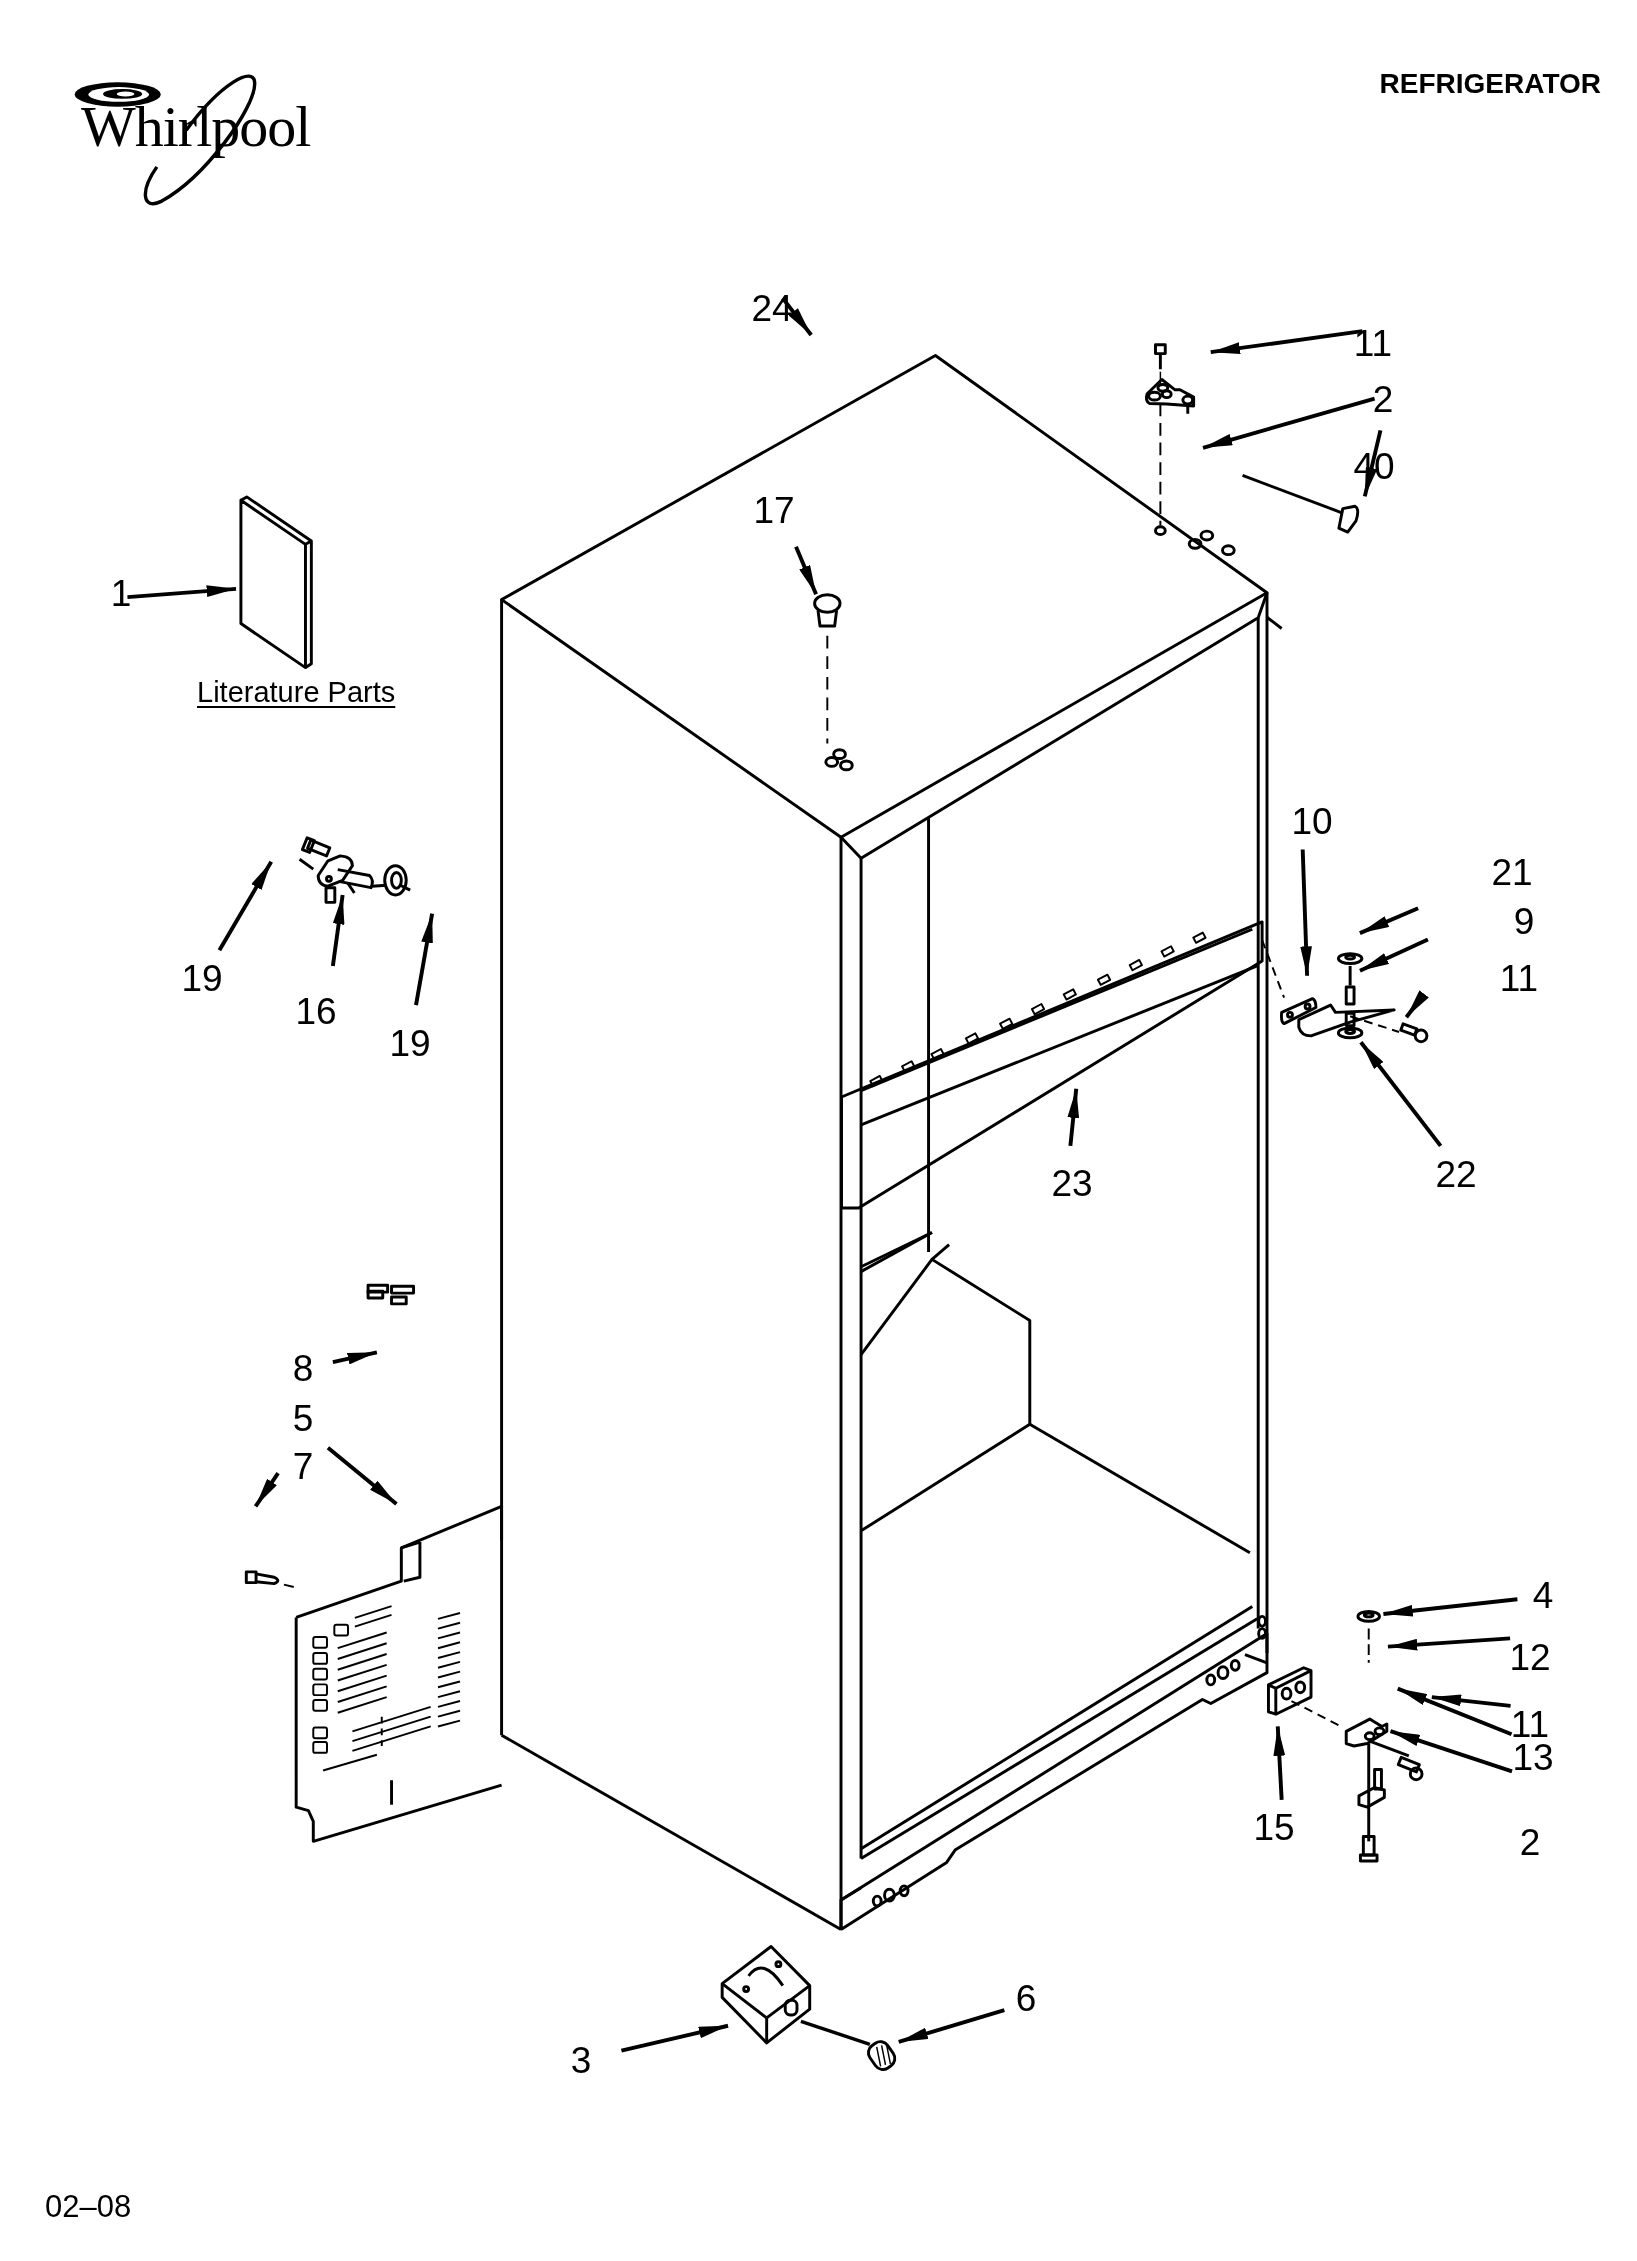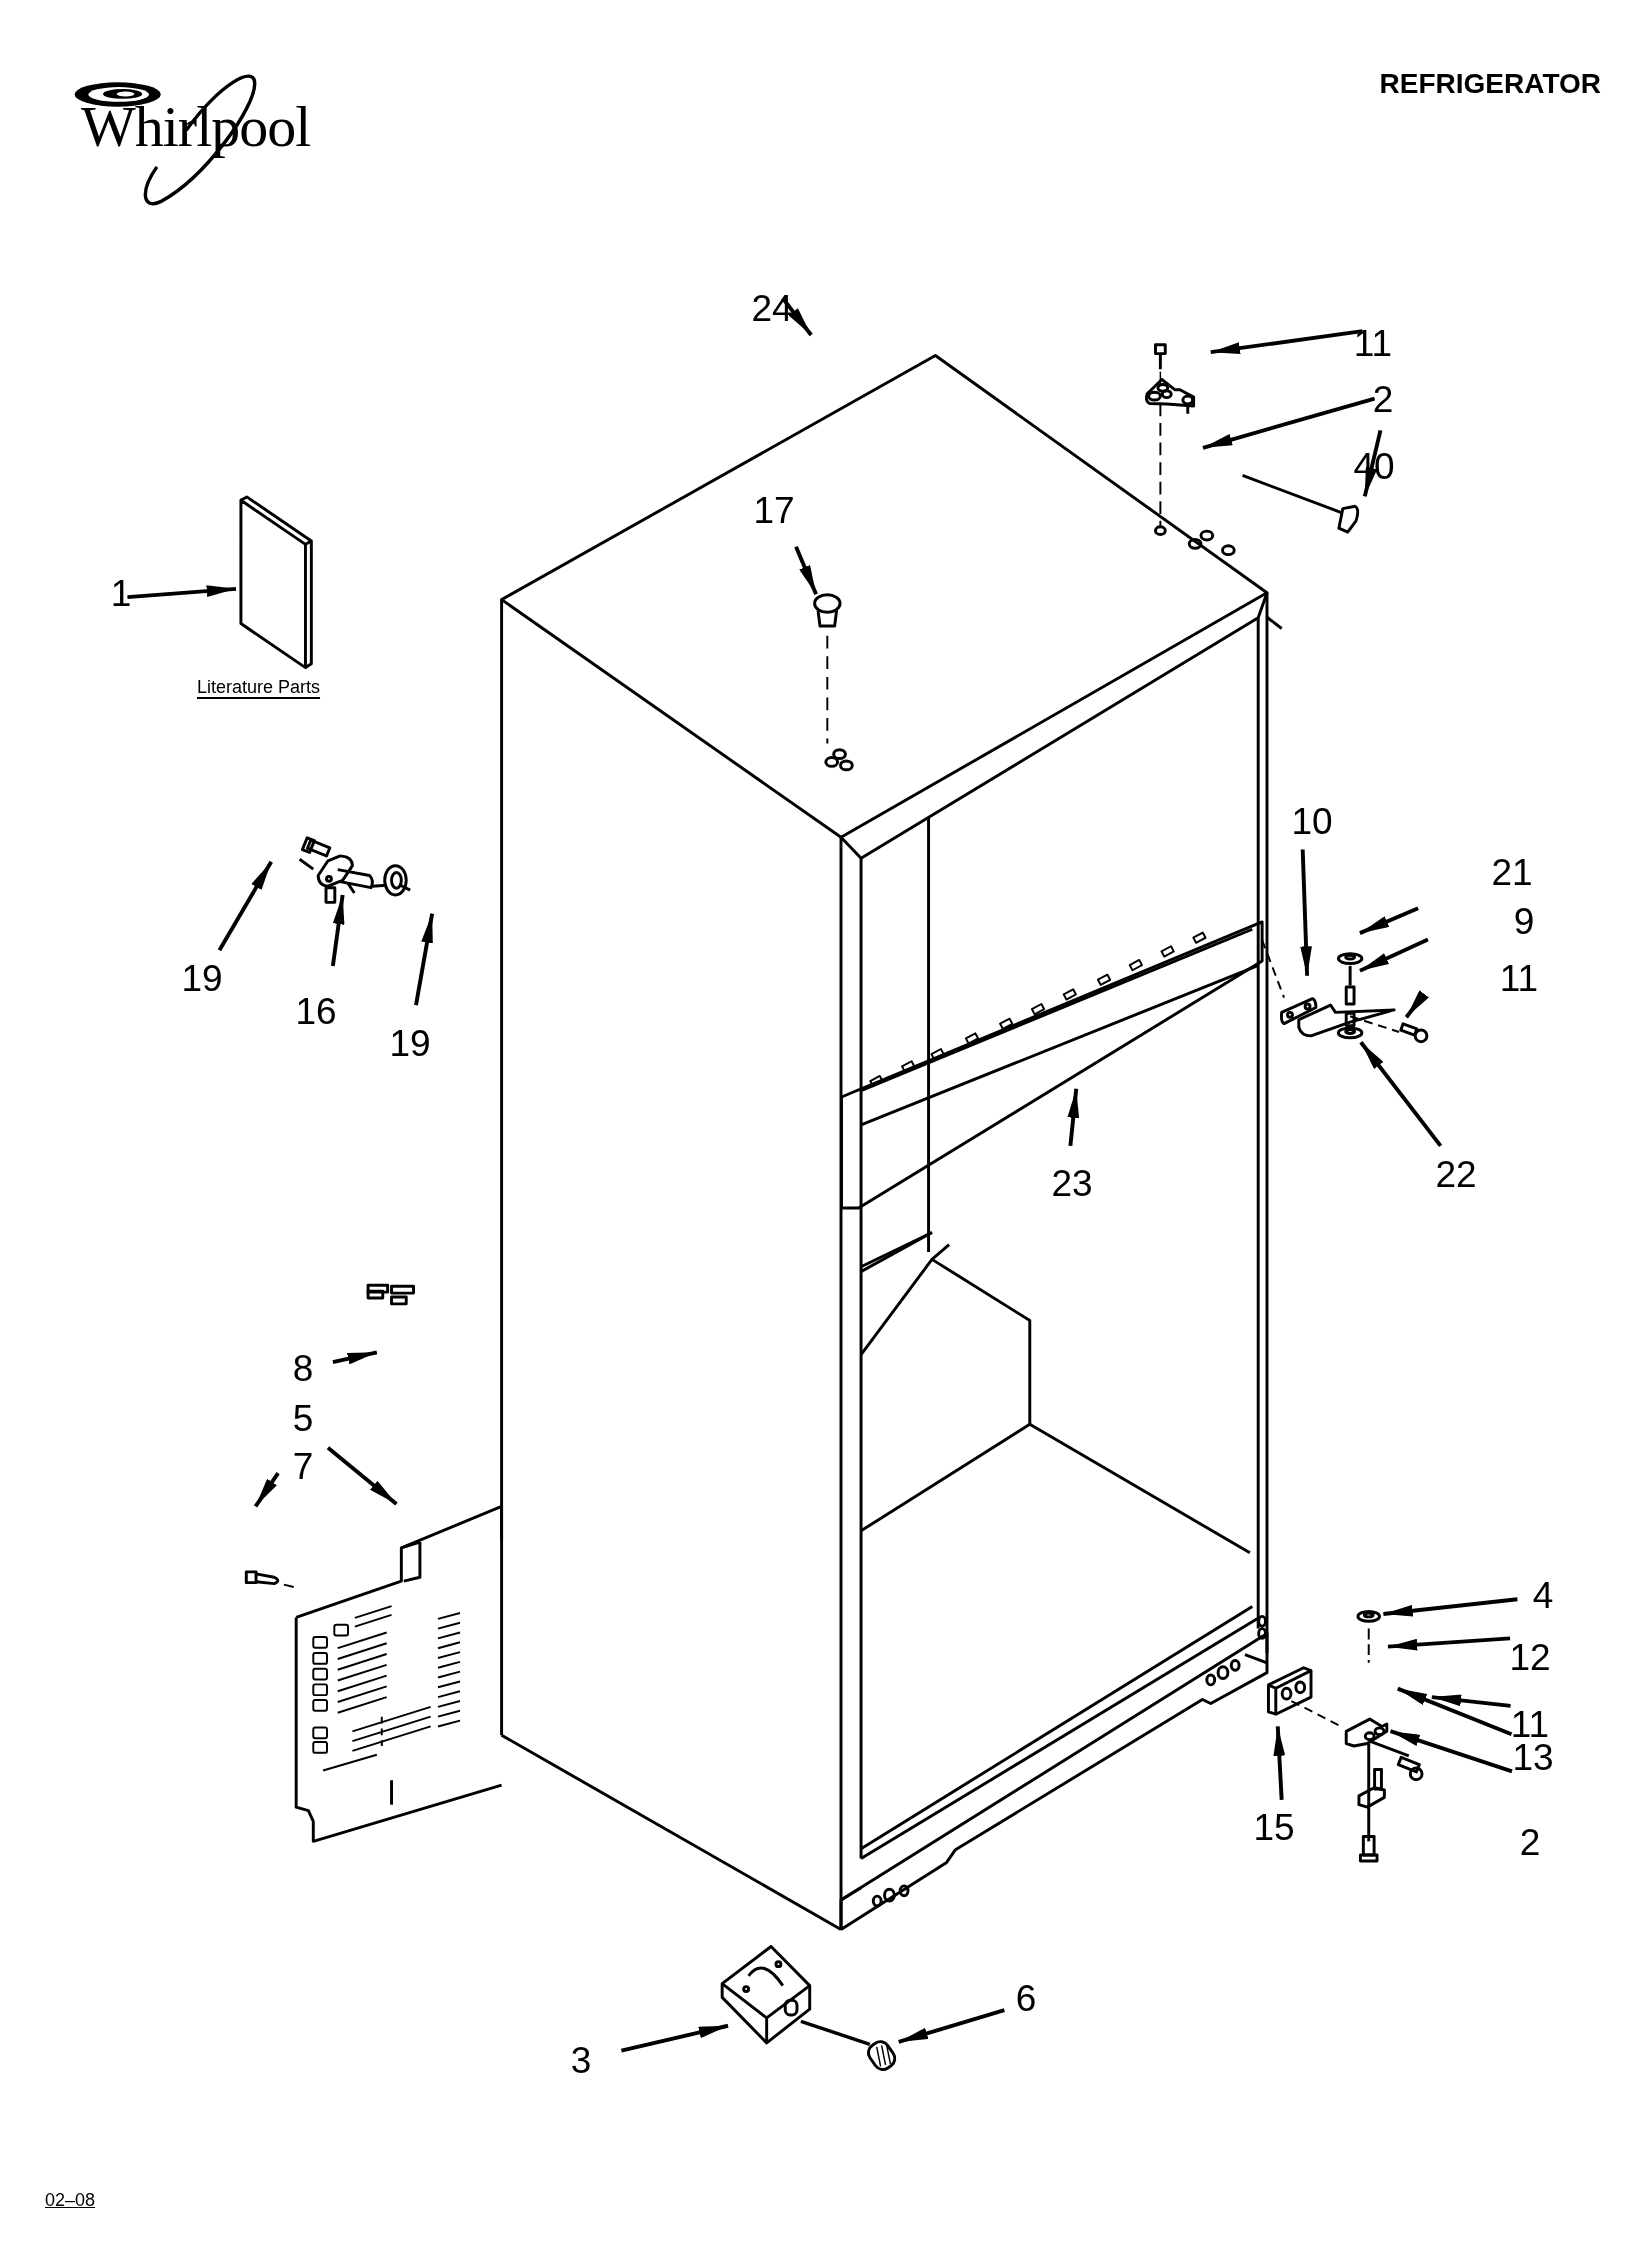--- a/index.html
+++ b/index.html
@@ -1,22 +1,22 @@
 <!DOCTYPE html>
 <html style="font-size:7.8px"><head>
 <meta charset="utf-8">
 <style>
   html, body { margin:0; padding:0; background:#ffffff; }
   body { width:1638px; height:2261px; position:relative; overflow:hidden; font-family:"Liberation Sans", sans-serif; color:#000; }
   .abs { position:absolute; }
   .brand { left:59px; top:64px; width:274px; height:147px; }
   .brand-word { position:absolute; left:22px; top:34px; font-family:"Liberation Serif", serif; font-weight:normal; font-size:58px; letter-spacing:-1px; line-height:1; }
   .doc-type { right:37px; top:70px; font-size:28px; line-height:1; letter-spacing:0px;font-weight:bold; }
-  .doc-code { left:45px; top:2191px; font-size:18px; line-height:1;text-decoration:underline; }
-  .lit-label { left:197px; top:678px; font-size:18px; line-height:1; text-decoration:underline; text-underline-offset:3.9px; text-decoration-thickness:2px; }
+  .doc-code { left:45px; top:2191px; font-size:31px; line-height:1; }
+  .lit-label { left:197px; top:678px; font-size:29px; line-height:1; text-decoration:underline; text-underline-offset:3.9px; text-decoration-thickness:2px; }
   .callout { position:absolute; font-size:37px; line-height:1; transform:translate(-50%,-50%); white-space:nowrap; }
   svg.drawing { position:absolute; left:0; top:0; }
 </style>
 </head>
 <body>
 
 <div class="abs brand">
   <svg width="274" height="147" viewBox="0 0 560 300" style="position:absolute;left:0;top:0">
     <ellipse cx="120" cy="62" rx="88" ry="25" fill="#000"></ellipse>
     <ellipse cx="122" cy="62" rx="62" ry="15" fill="#fff"></ellipse>

